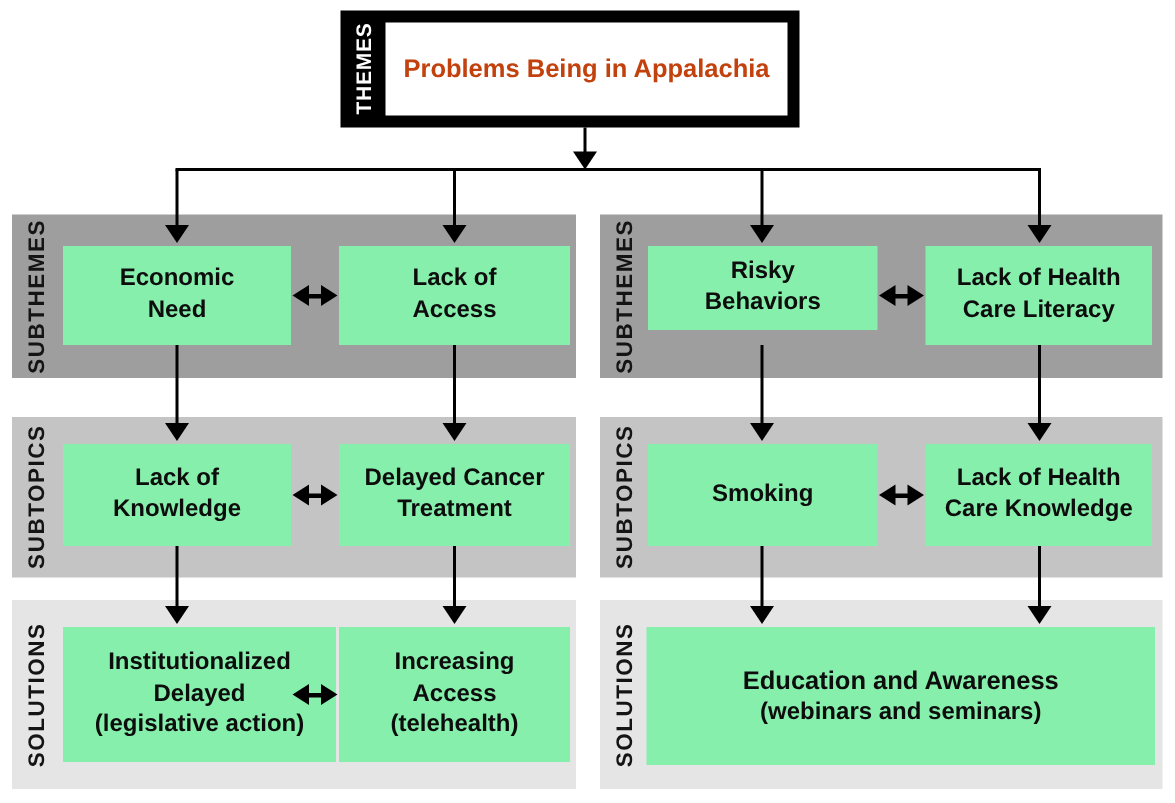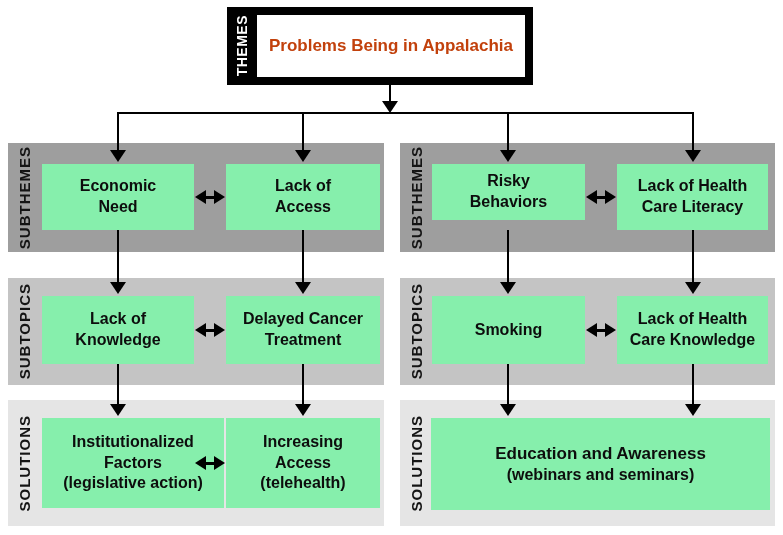--- a/index.html
+++ b/index.html
@@ -155,21 +155,21 @@
   <div class="ahead" style="left:110px;top:404px"></div>
   <div class="vline" style="left:302px;top:364px;height:41px"></div>
   <div class="ahead" style="left:295px;top:404px"></div>
   <div class="vline" style="left:507px;top:364px;height:41px"></div>
   <div class="ahead" style="left:500px;top:404px"></div>
   <div class="vline" style="left:692px;top:364px;height:41px"></div>
   <div class="ahead" style="left:685px;top:404px"></div>
 
   <div class="node" style="left:42px;top:418px;width:182px;height:90px">
     <span>Institutionalized</span>
-    <span>Factors</span>
+    <span>Delayed</span>
     <span>(legislative action)</span>
   </div>
   <div class="node" style="left:226px;top:418px;width:154px;height:90px">
     <span>Increasing</span>
     <span>Access</span>
     <span>(telehealth)</span>
   </div>
   <div class="node big" style="left:431px;top:418px;width:339px;height:92px">
     <span class="l1">Education and Awareness</span>
     <span>(webinars and seminars)</span>

